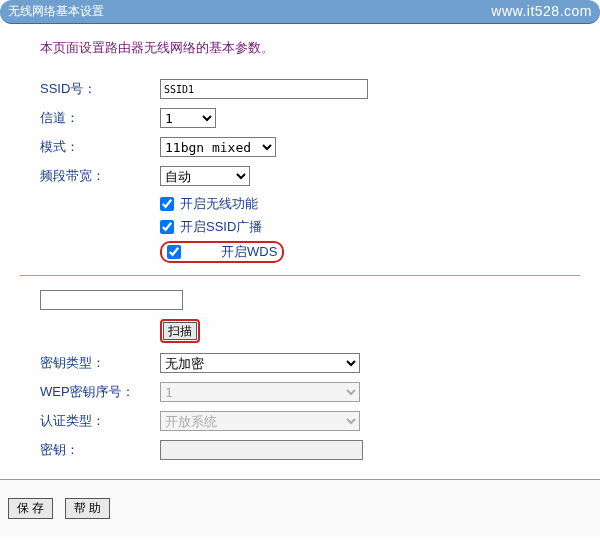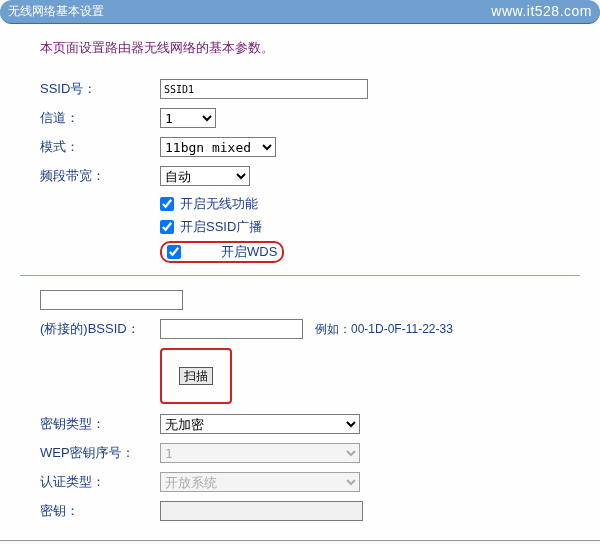--- a/index.html
+++ b/index.html
@@ -116,21 +116,21 @@
     padding: 0 4px;
     border: 1px solid #555;
     background: #e8e8e8;
     cursor: pointer;
     height: 18px;
   }
   .scan-highlight {
     display: inline-block;
     border: 2px solid #c22;
     border-radius: 4px;
-    padding: 17px;
+    padding: 1px;
   }
   .footer {
     padding: 18px 8px;
     border-top: 1px solid #999;
     background: #fafafa;
   }
   .footer .btn {
     font-family: "SimSun";
     font-size: 12px;
     padding: 1px 8px;
@@ -192,27 +192,20 @@
         <span>开启WDS</span>
       </span>
     </div>
 
     <hr class="hr">
 
     <div class="row">
       <input class="text-input" style="width: 135px;">
     </div>
 
-    <div class="row">
-      <div class="label">(桥接的)BSSID：</div>
-      <input class="text-input" style="width: 135px;">
-      <span class="example">
-        <span>例如：</span><span>00-1D-0F-11-22-33</span>
-      </span>
-    </div>
 
     <div class="scan-btn-wrap">
       <span class="scan-highlight">
         <button class="scan-btn">扫描</button>
       </span>
     </div>
 
     <div class="row">
       <div class="label">密钥类型：</div>
       <select class="sel" style="width:200px">

